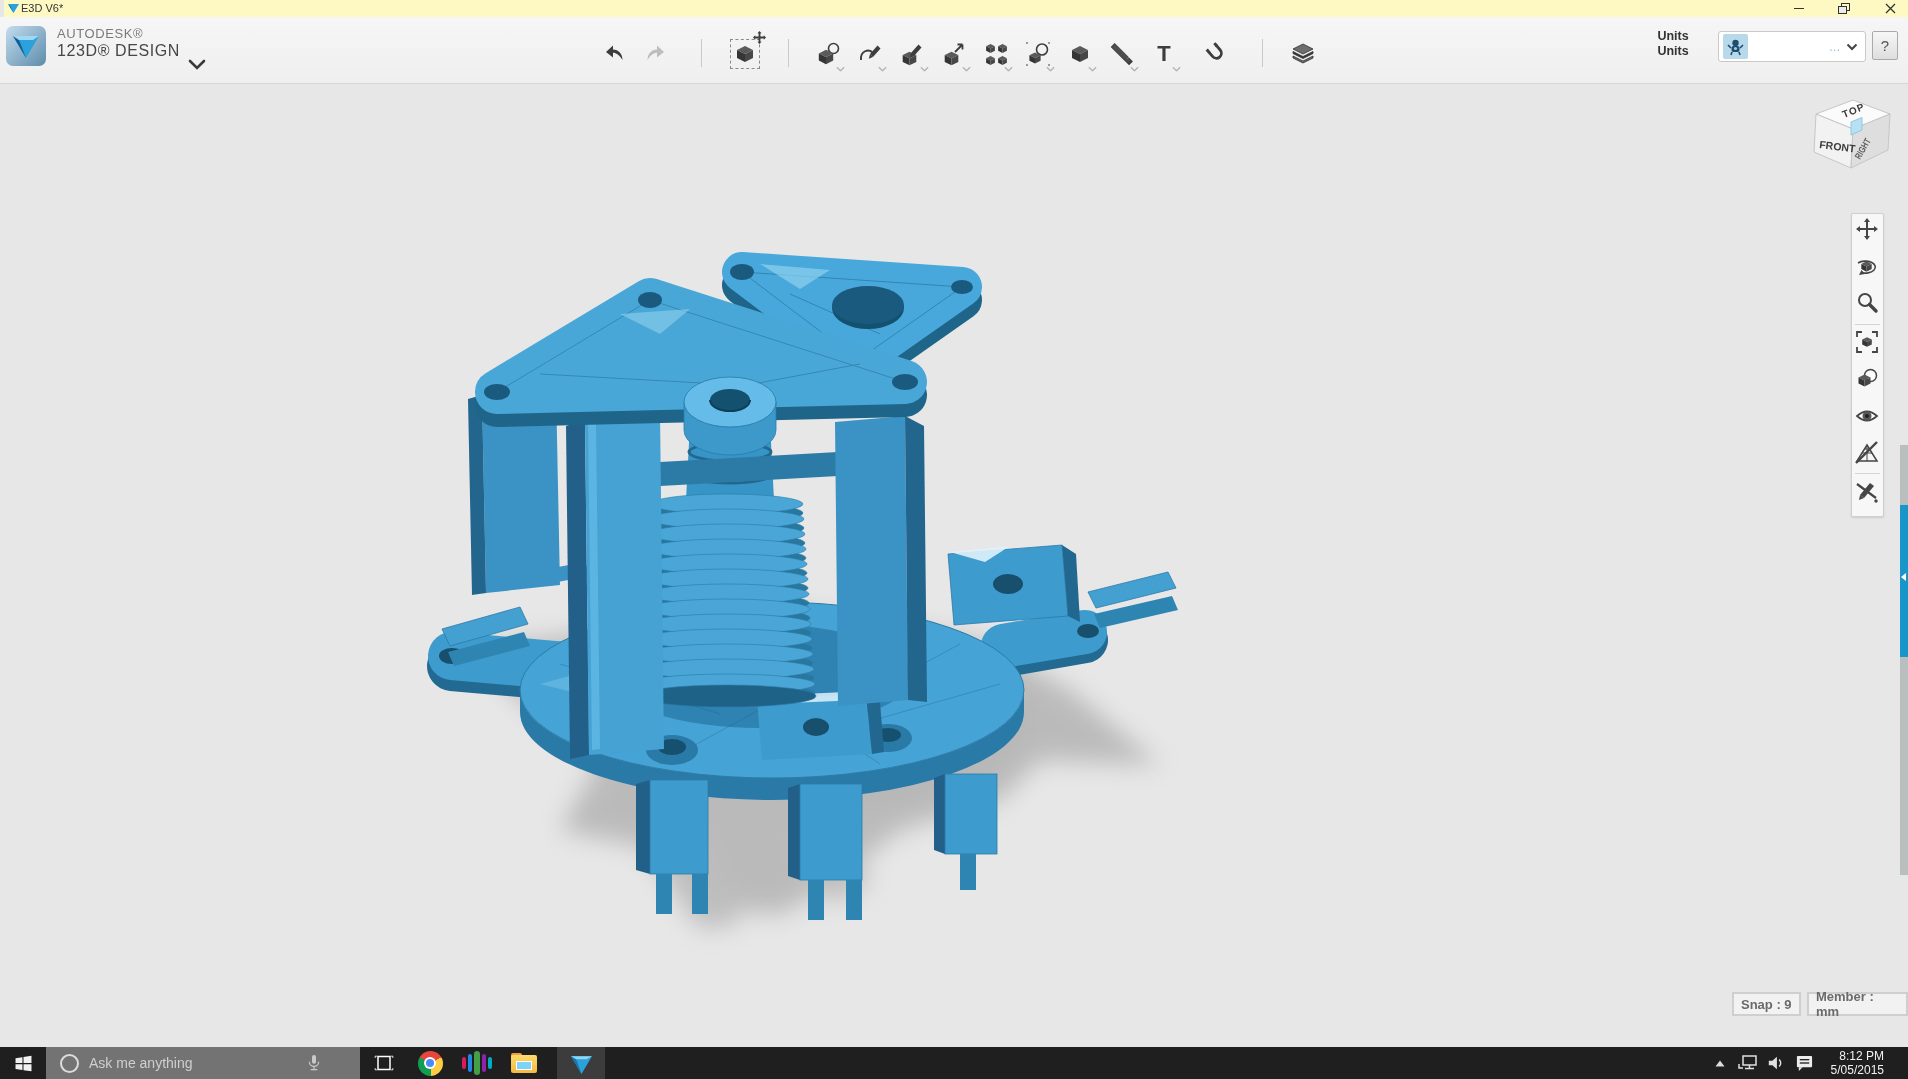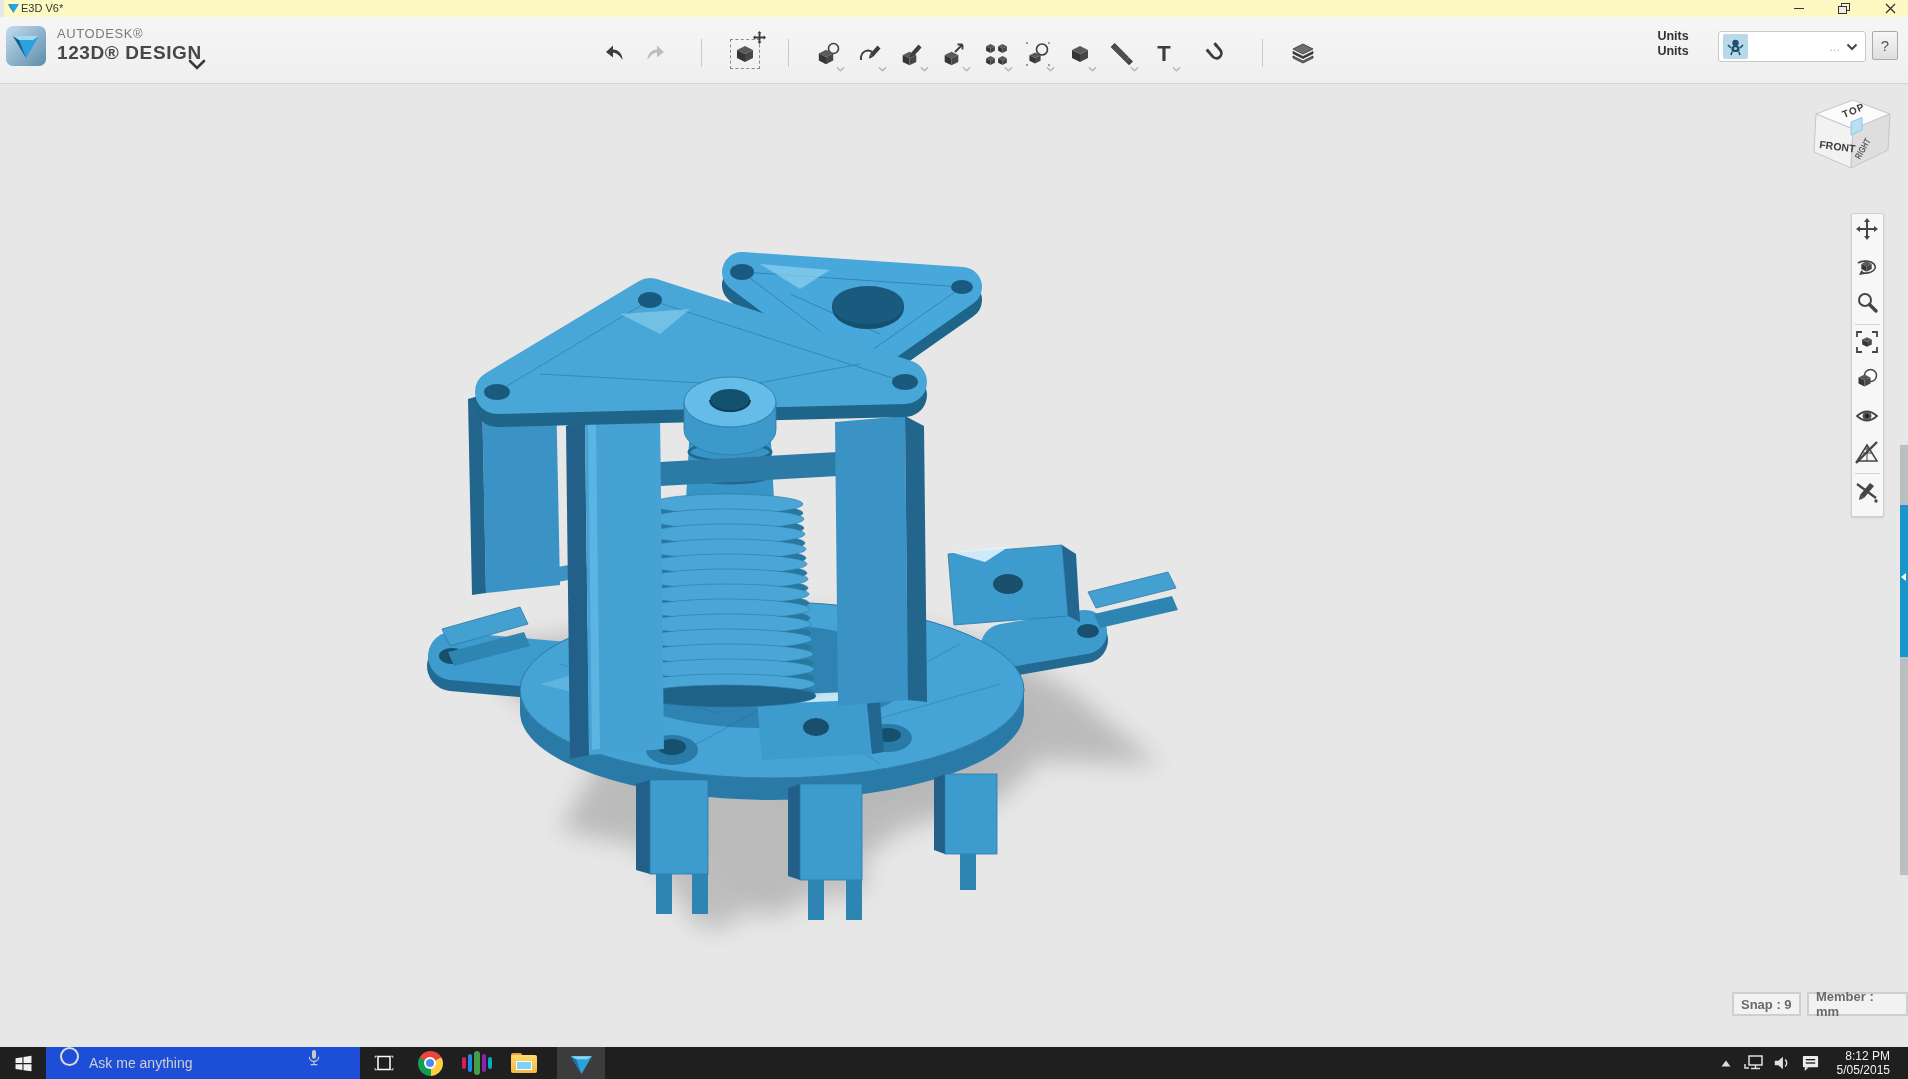--- a/index.html
+++ b/index.html
@@ -8,21 +8,21 @@
   .abs{position:absolute}
   
   #titlebar{left:4px;top:0;width:1908px;height:17px;background:#fef9c3;z-index:50}
   #title-text{left:17px;top:2px;font-size:11px;color:#333}
   .winbtn{top:2px;width:24px;height:13px;display:flex;align-items:center;justify-content:center;cursor:default}
   
   #toolbar{left:0;top:17px;width:1908px;height:67px;background:linear-gradient(#f6f6f6,#efefef);border-bottom:1px solid #d6d6d6;z-index:40}
   .logo-box{left:6px;top:9px;width:40px;height:40px;border-radius:7px;background:linear-gradient(135deg,#c3dcee,#5d8cab)}
   .brand{left:57px;top:10px;line-height:1.15}
   .brand .l1{font-size:13px;color:#7a7a7a;letter-spacing:.6px}
-  .brand .l2{font-size:19px;font-weight:bold;color:#474747;letter-spacing:.6px}
+  .brand .l2{font-size:16px;font-weight:normal;color:#474747;letter-spacing:.6px}
   .tool{width:30px;height:30px;top:22px;display:flex;align-items:center;justify-content:center}
   .tsep{top:22px;width:1px;height:28px;background:#c9c9c9}
   .tchev{top:49px;width:9px;height:6px}
   .freemember{top:12px;width:74px;text-align:center;font-size:12.5px;font-weight:bold;color:#333;line-height:1.2}
   #account-pill{left:1718px;top:14px;width:148px;height:31px;background:#fff;border:1px solid #c9c9c9;border-radius:3px;display:flex;align-items:center}
   #help-btn{left:1872px;top:14px;width:26px;height:29px;background:linear-gradient(#f7f7f7,#dedede);border:1px solid #aaa;border-radius:2px;font-size:15px;color:#555;display:flex;align-items:center;justify-content:center}
   
   #canvas{left:0;top:84px;width:1908px;height:963px;background:#e7e7e7}
   
   #navbar{left:1851px;top:213px;width:33px;height:304px;background:#f7f7f7;border:1px solid #cfcfcf;border-radius:2px;box-shadow:0 1px 2px rgba(0,0,0,.12)}
@@ -30,26 +30,26 @@
   .navsep{left:1855px;width:25px;height:1px;background:#d4d4d4}
   
   #slide-track{left:1900px;top:445px;width:8px;height:430px;background:#b9bebe}
   #slide-tab{left:1900px;top:505px;width:8px;height:152px;background:#1895c9}
   #slide-arrow{left:1901px;top:573px;width:0;height:0;border-top:4px solid transparent;border-bottom:4px solid transparent;border-right:5px solid #fff}
   
   .badge{top:992px;height:24px;background:#f2f2f2;border:2px solid #cfcfcf;color:#6a6a6a;font-size:13px;font-weight:bold;display:flex;align-items:center;padding:0 7px}
   
   #taskbar{left:0;top:1047px;width:1908px;height:32px;background:#1f1f1f;z-index:60}
   #start-btn{left:0;top:0;width:46px;height:32px;display:flex;align-items:center;justify-content:center}
-  #search-box{left:46px;top:0;width:314px;height:32px;background:#1d4ed8;display:flex;}
+  #search-box{left:46px;top:0;width:314px;height:32px;background:#737373;display:flex;align-items:center}
   #search-input{border:none;outline:none;background:transparent;color:#d6d6d6;font-size:14px;width:215px;font-family:"Liberation Sans",sans-serif}
   #search-input::placeholder{color:#cfcfcf;opacity:1}
   .tbico{top:0;width:44px;height:32px;display:flex;align-items:center;justify-content:center}
   #app-tile{left:557px;top:0;width:48px;height:32px;background:#3c3c3c;display:flex;align-items:center;justify-content:center}
-  #tray{right:12px;top:0;height:32px;display:flex;align-items:center}
+  #tray{right:18px;top:0;height:32px;display:flex;align-items:center}
   #clock{width:66px;text-align:right;color:#f2f2f2;font-size:12px;line-height:14px;margin-right:6px}
   .trayico{width:28px;height:32px;display:flex;align-items:center;justify-content:center}
 </style>
 </head>
 <body>
 
 <svg width="0" height="0" style="position:absolute">
   <defs>
     <symbol id="cb" viewBox="0 0 20 20">
       <polygon points="10,2 18,6 10,10 2,6" fill="#5a5a5a"></polygon>

